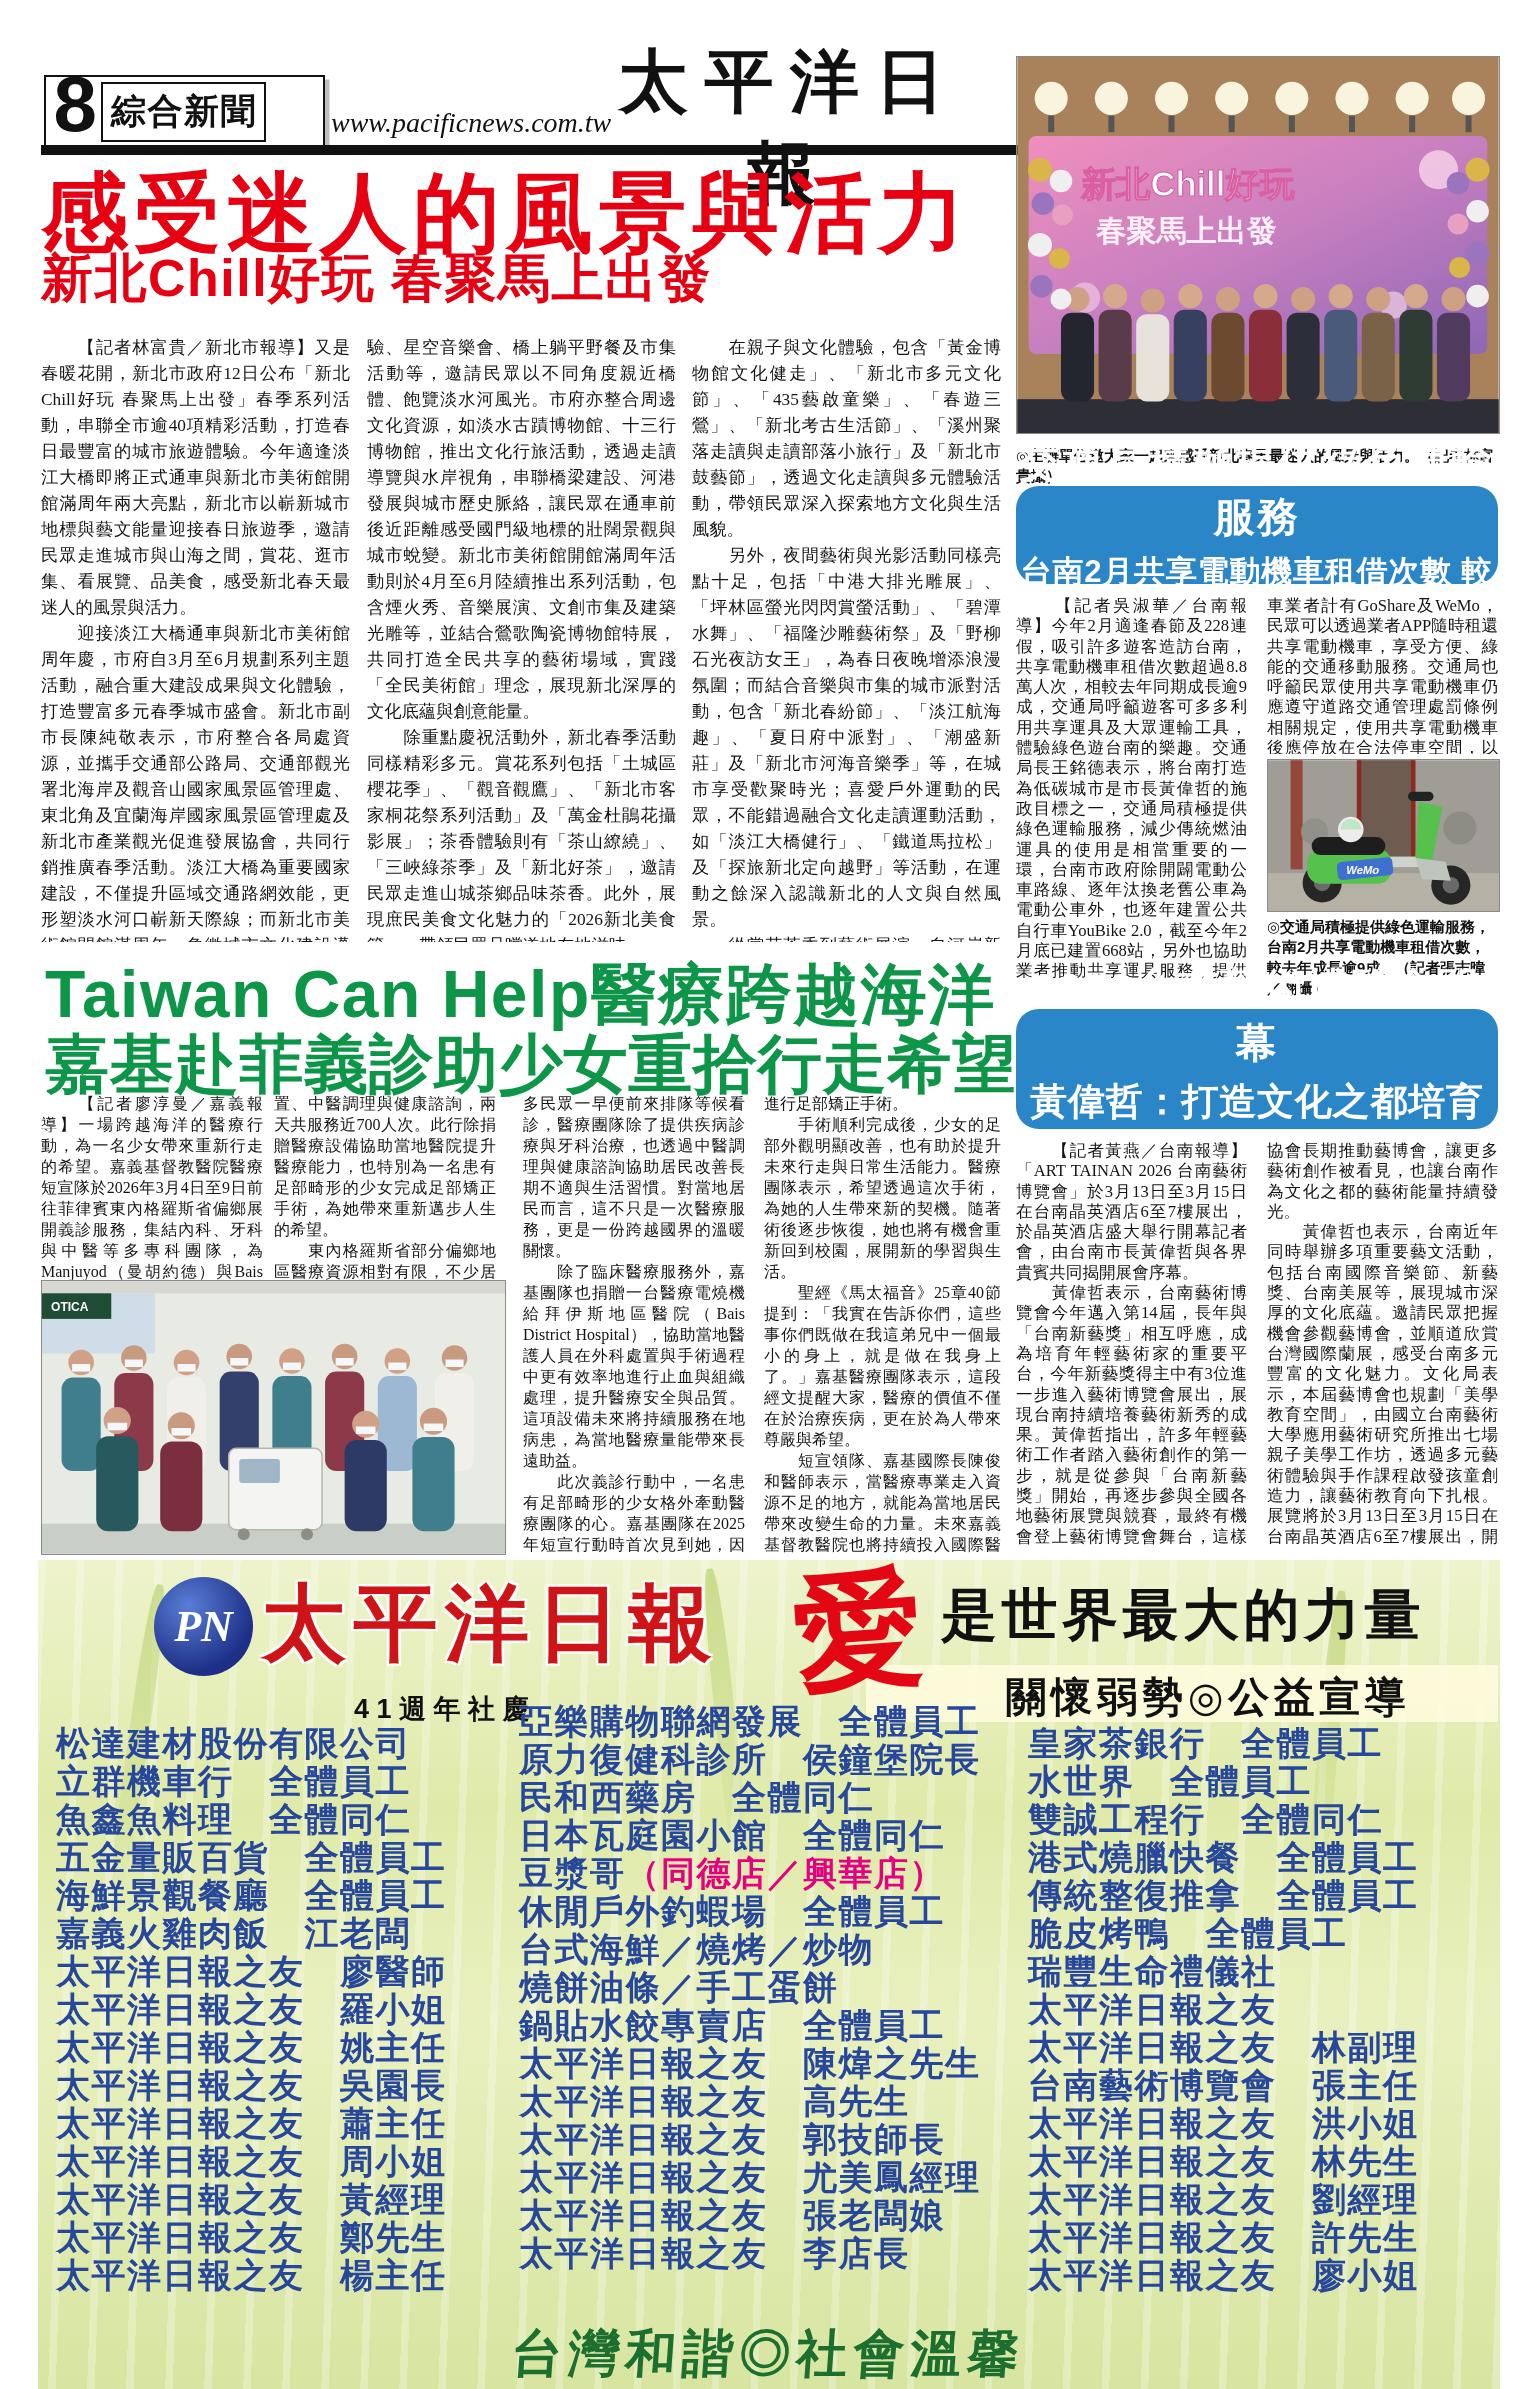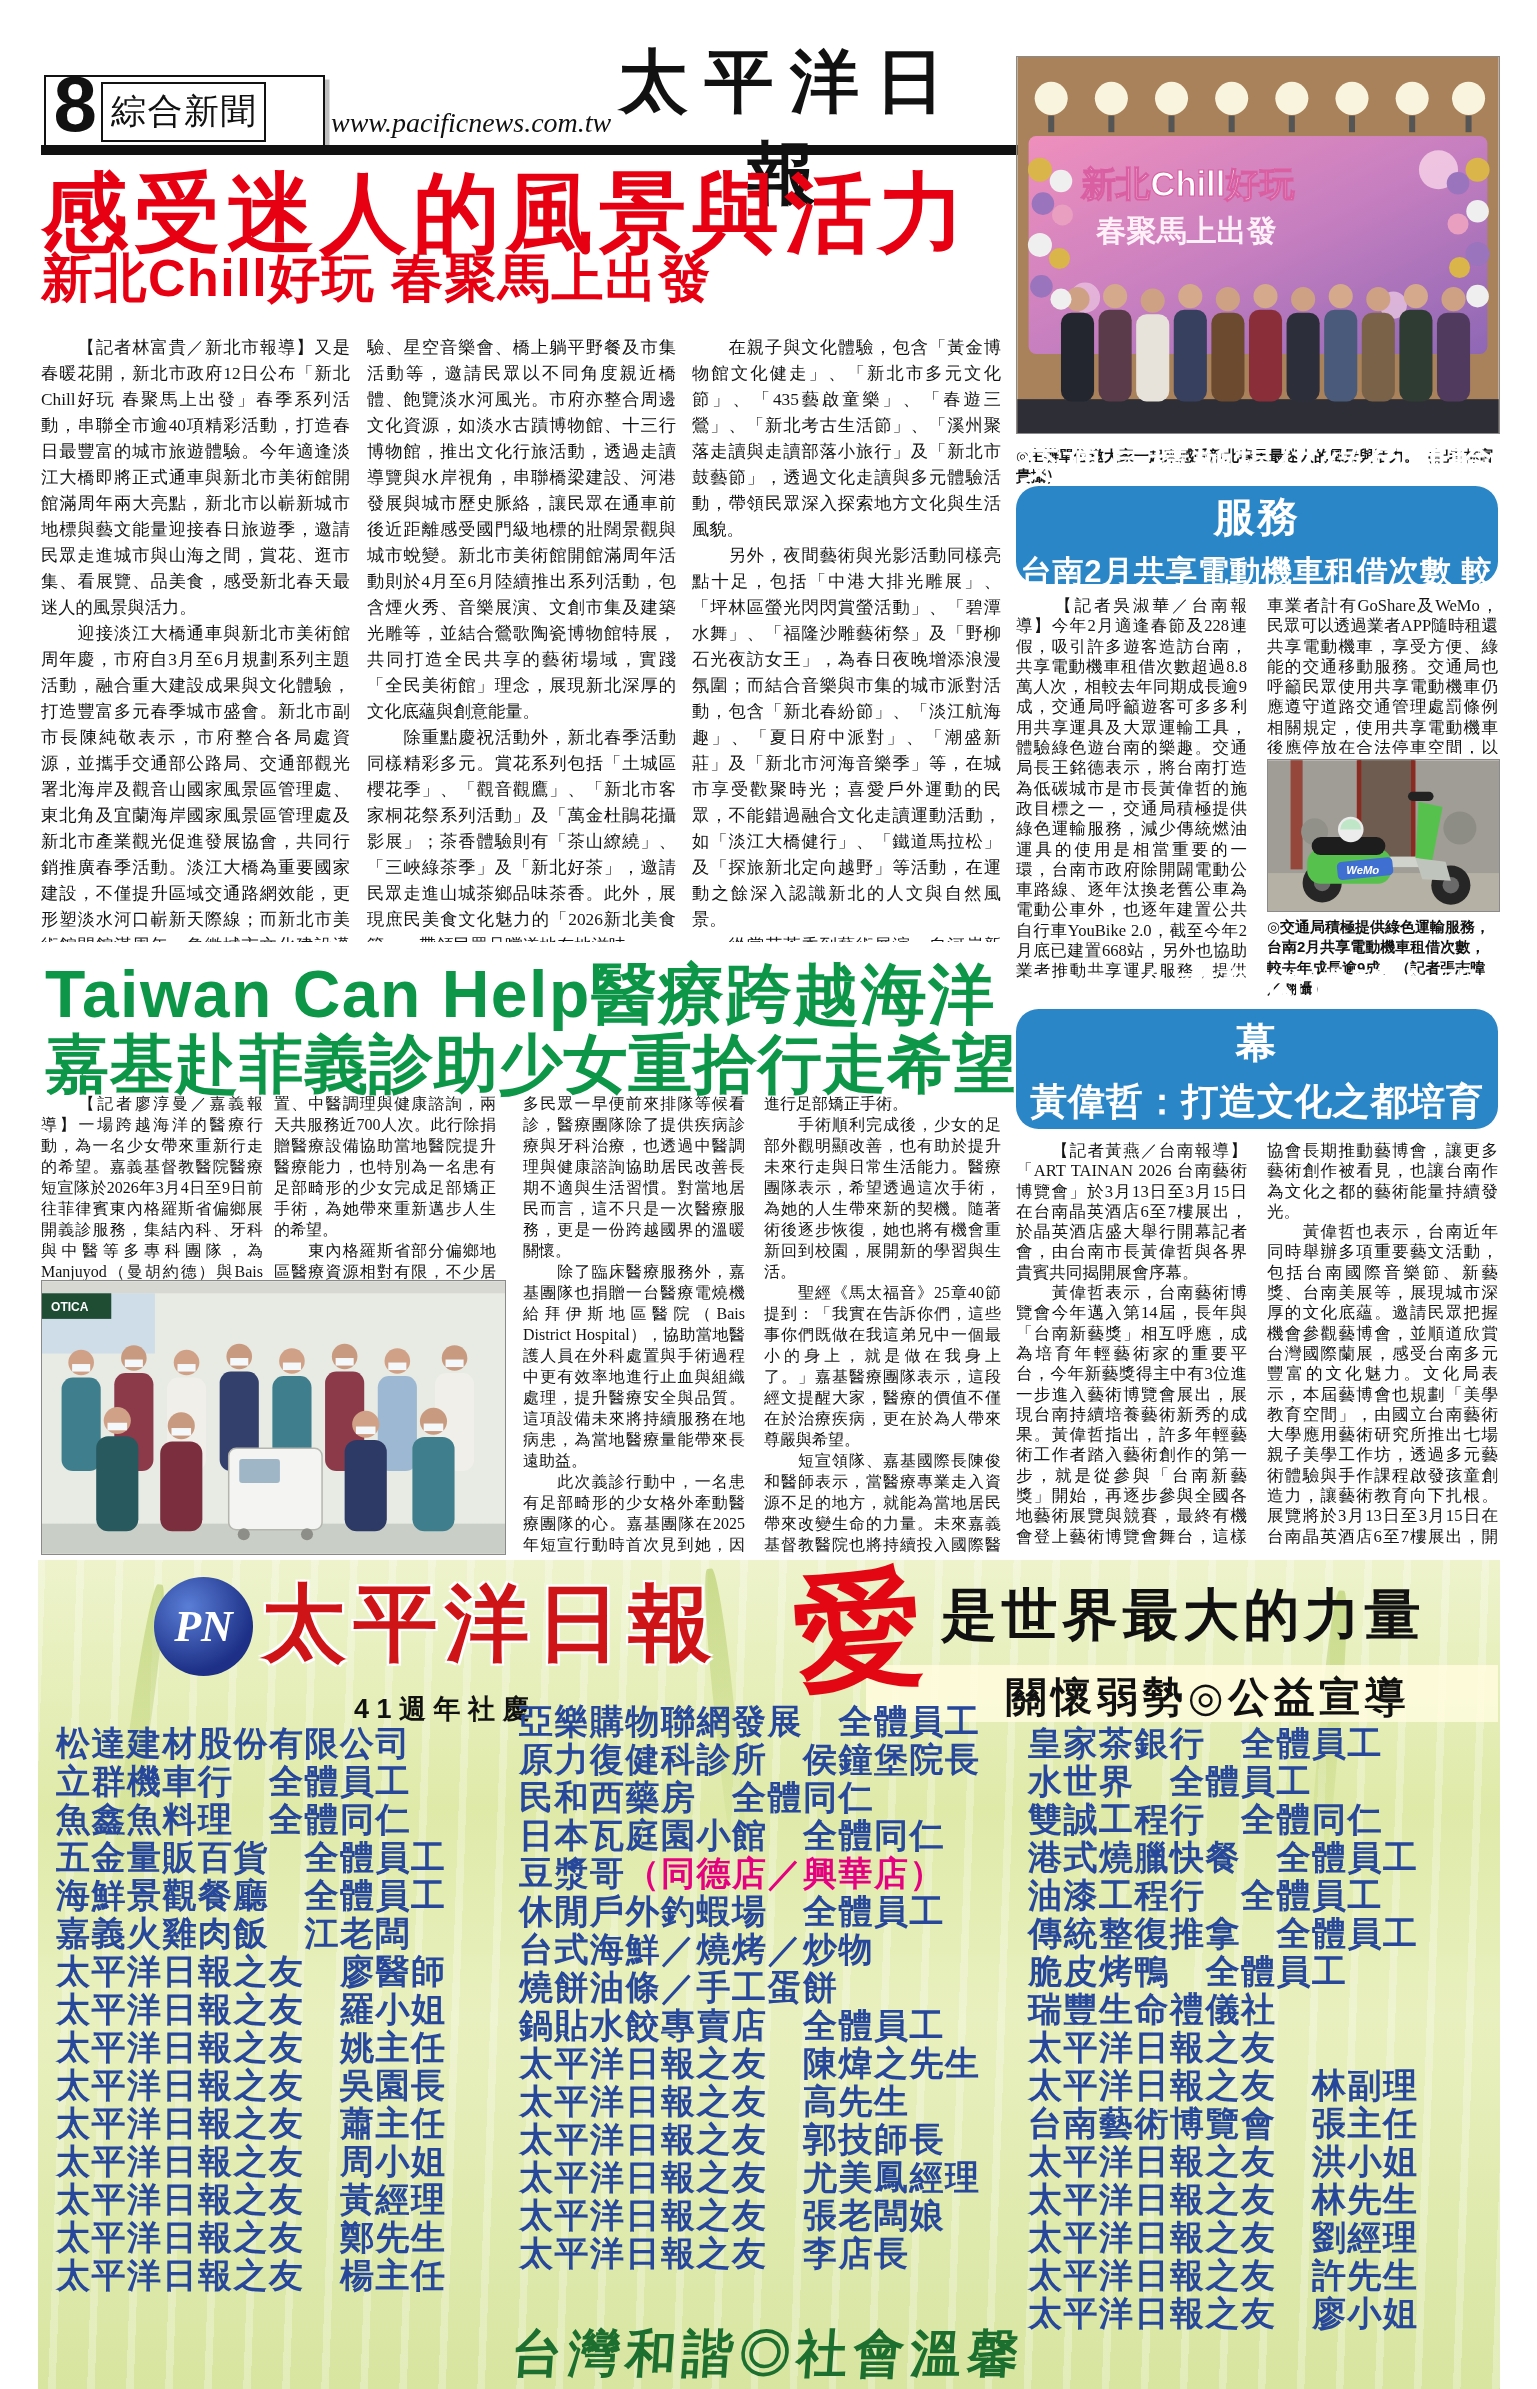--- a/index.html
+++ b/index.html
@@ -3,21 +3,21 @@
 <meta charset="utf-8">
 <style>
   html,body{margin:0;padding:0;background:#fff;}
   #page{position:relative;width:1537px;height:2389px;background:#fff;overflow:hidden;
         font-family:"Liberation Sans","DejaVu Sans",sans-serif;color:#111;}
   .abs{position:absolute;}
   
   .hdr-box{left:44px;top:75px;width:277px;height:69px;border:2.3px solid #111;
            box-shadow:4.5px 4.5px 0 rgba(0,0,0,.25);display:flex;align-items:center;background:#fff;}
   .pagenum{font-size:78px;font-weight:900;line-height:1;margin:-15px 4.5px 0 7.5px;}
-  .section-box{border:2.3px solid #111;font-size:35px;font-weight:400;padding:4.5px 7.5px;letter-spacing:1.5px;}
+  .section-box{border:2.3px solid #111;font-size:35px;font-weight:700;padding:4.5px 7.5px;letter-spacing:1.5px;}
   .url{left:331px;top:107px;font-family:"Liberation Serif",serif;font-style:italic;font-size:28px;}
   .masthead{left:617px;top:36px;width:346px;text-align:center;font-family:"Liberation Serif","DejaVu Serif",serif;
             font-weight:900;font-size:69px;letter-spacing:16.6px;}
   .issue-date{left:1114px;top:99px;width:384px;text-align:right;font-size:30px;font-weight:600;}
   .hdr-rule{left:41px;top:145px;width:1457px;height:9.8px;background:#111;}
   
   .red-hl{color:#e60012;font-weight:900;white-space:nowrap;}
   .hl1{left:41px;top:155px;width:962px;font-size:87px;letter-spacing:6px;}
   .hl2{left:41px;top:244px;width:962px;font-size:52px;letter-spacing:1.5px;}
   
@@ -504,24 +504,20 @@
       </div>
       <div class="sp-row">
         <span>雙誠工程行　全體同仁</span>
         <span></span>
       </div>
       <div class="sp-row">
         <span>港式燒臘快餐　全體員工</span>
         <span></span>
       </div>
       <div class="sp-row">
-        <span>油漆工程行　全體員工</span>
-        <span></span>
-      </div>
-      <div class="sp-row">
         <span>傳統整復推拿　全體員工</span>
         <span></span>
       </div>
       <div class="sp-row">
         <span>脆皮烤鴨　全體員工</span>
         <span></span>
       </div>
       <div class="sp-row">
         <span>瑞豐生命禮儀社</span>
         <span></span>

